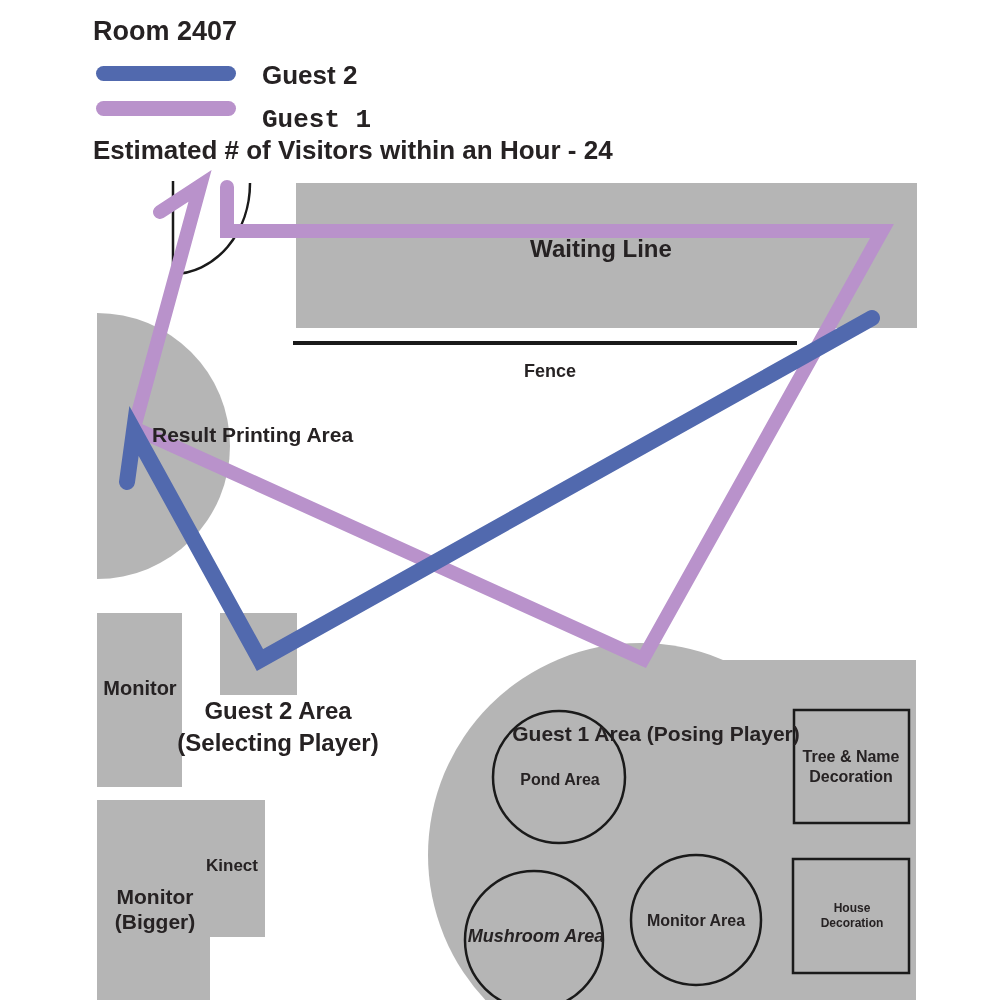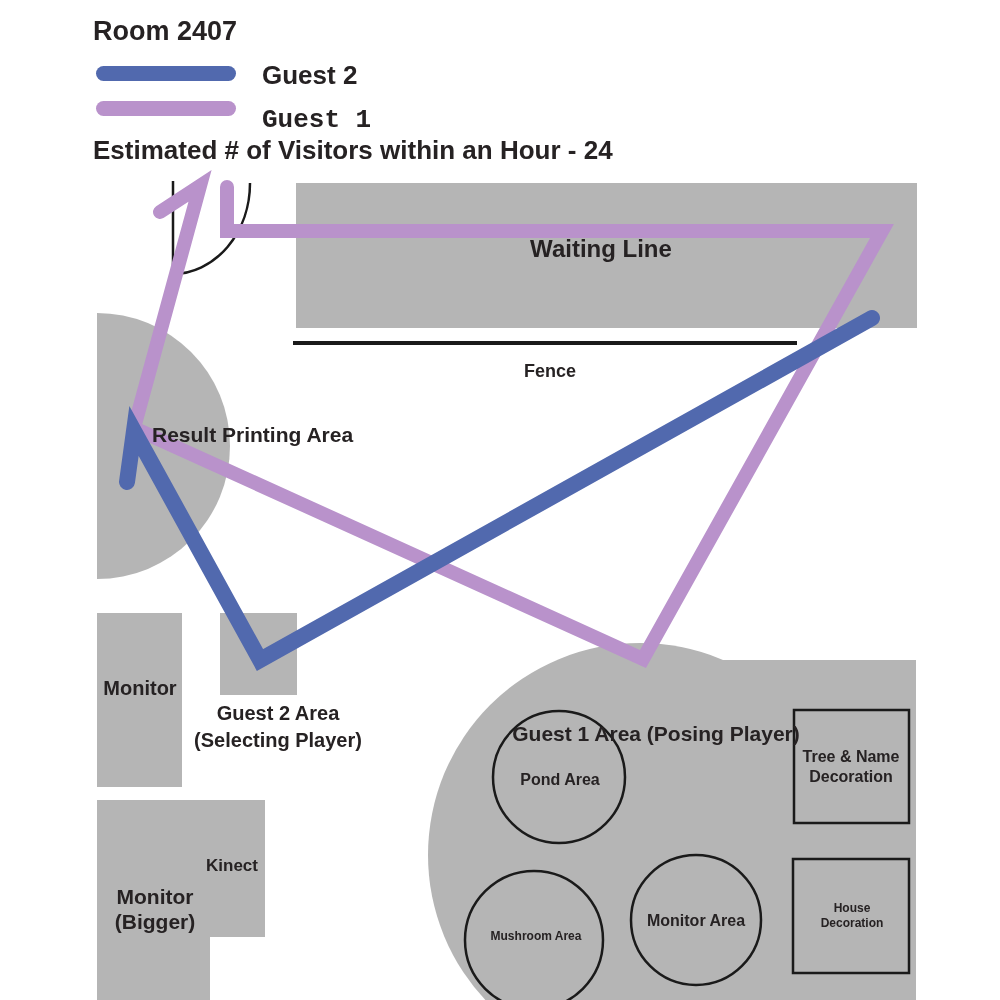--- a/index.html
+++ b/index.html
@@ -100,33 +100,33 @@
   <div class="hdr-subtitle">Estimated # of Visitors within an Hour - 24</div>
 
   <div class="lbl" style="left:601px;top:249px;font-size:24px;">Waiting Line</div>
 
   <div class="lbl" style="left:550px;top:364px;font-size:18px;margin-top:8px;">Fence</div>
 
   <div class="lbl left-anchor" style="left:152px;top:435px;font-size:21px;">Result Printing Area</div>
 
   <div class="lbl" style="left:140px;top:688px;font-size:20px;">Monitor</div>
 
-  <div class="lbl" style="left:278px;top:727px;font-size:20px;line-height:1.35;">Guest 2 Area
+  <div class="lbl" style="left:278px;top:727px;font-size:24px;line-height:1.35;">Guest 2 Area
 (Selecting Player)</div>
 
   <div class="lbl" style="left:232px;top:866px;font-size:17px;">Kinect</div>
 
   <div class="lbl" style="left:155px;top:909px;font-size:21px;line-height:1.2;">Monitor
 (Bigger)</div>
 
   <div class="lbl" style="left:656px;top:734px;font-size:21px;white-space:nowrap;">Guest 1 Area (Posing Player)</div>
 
   <div class="lbl" style="left:560px;top:780px;font-size:16px;">Pond Area</div>
 
-  <div class="lbl" style="left:536px;top:937px;font-size:12px;">Mushroom Area</div>
+  <div class="lbl" style="left:536px;top:937px;font-size:18px;font-style:italic;">Mushroom Area</div>
 
   <div class="lbl" style="left:696px;top:921px;font-size:16px;">Monitor Area</div>
 
   <div class="lbl" style="left:851px;top:767px;font-size:16px;line-height:1.25;">Tree &amp; Name
 Decoration</div>
 
   <div class="lbl" style="left:852px;top:916px;font-size:12px;line-height:1.25;">House
 Decoration</div>
 
 </div>

